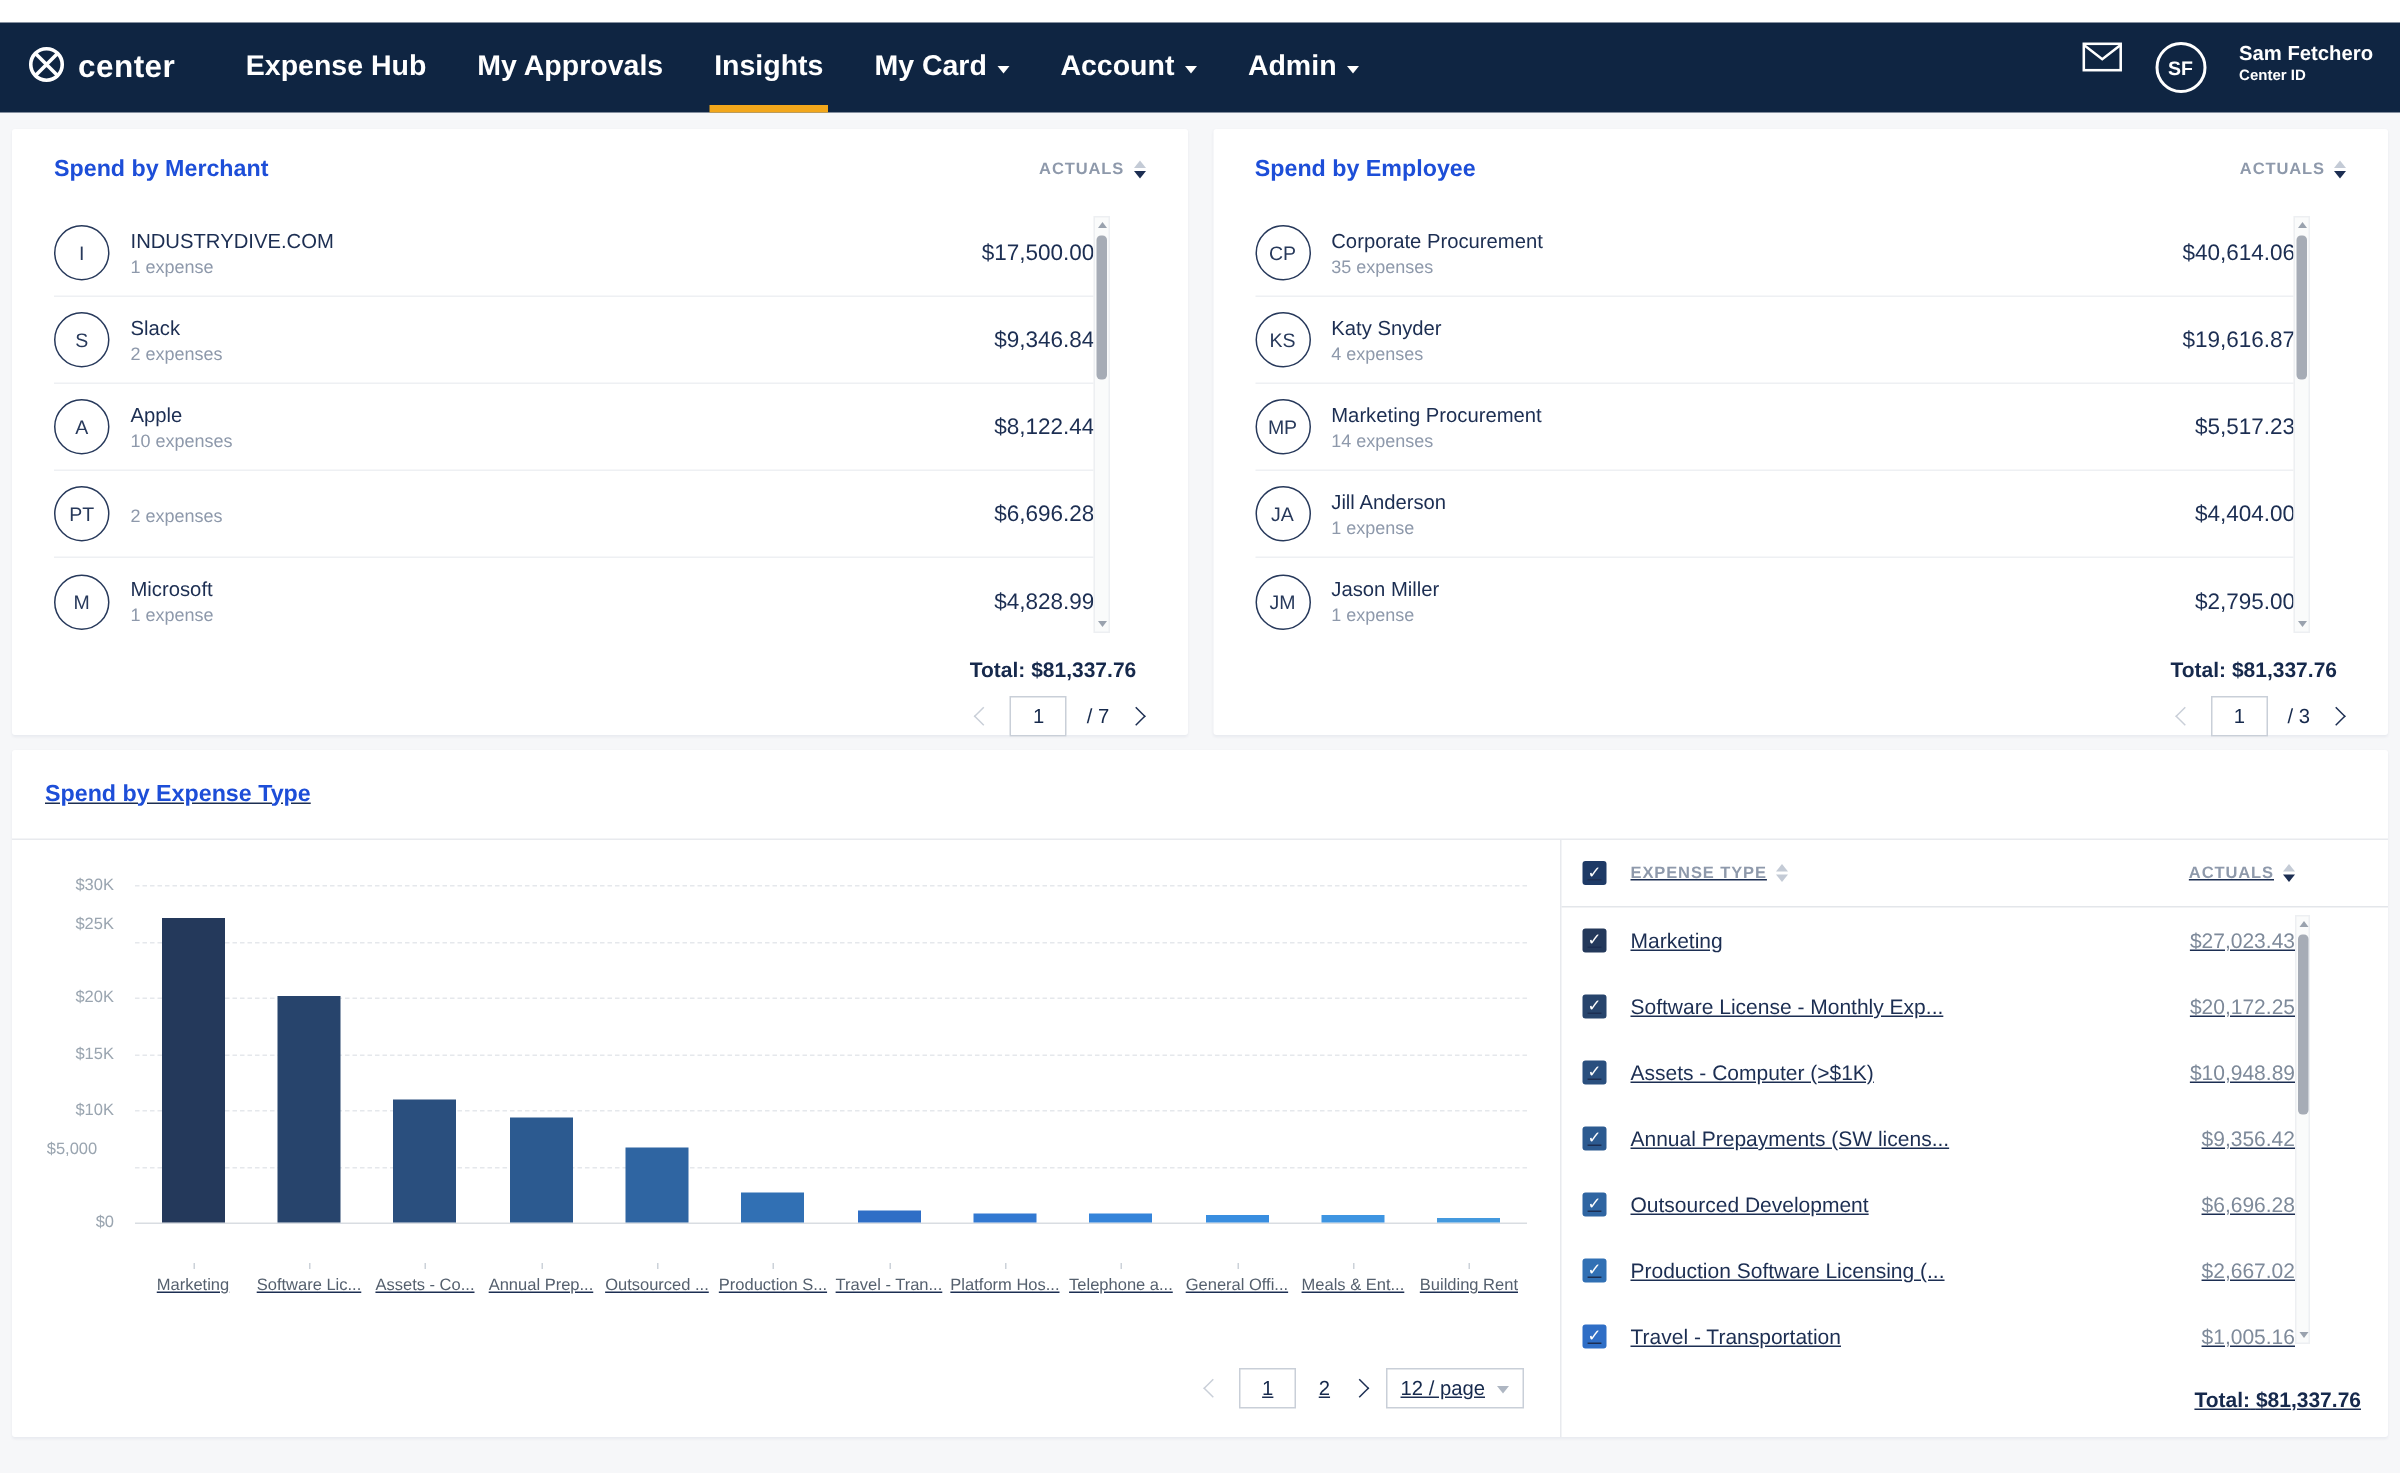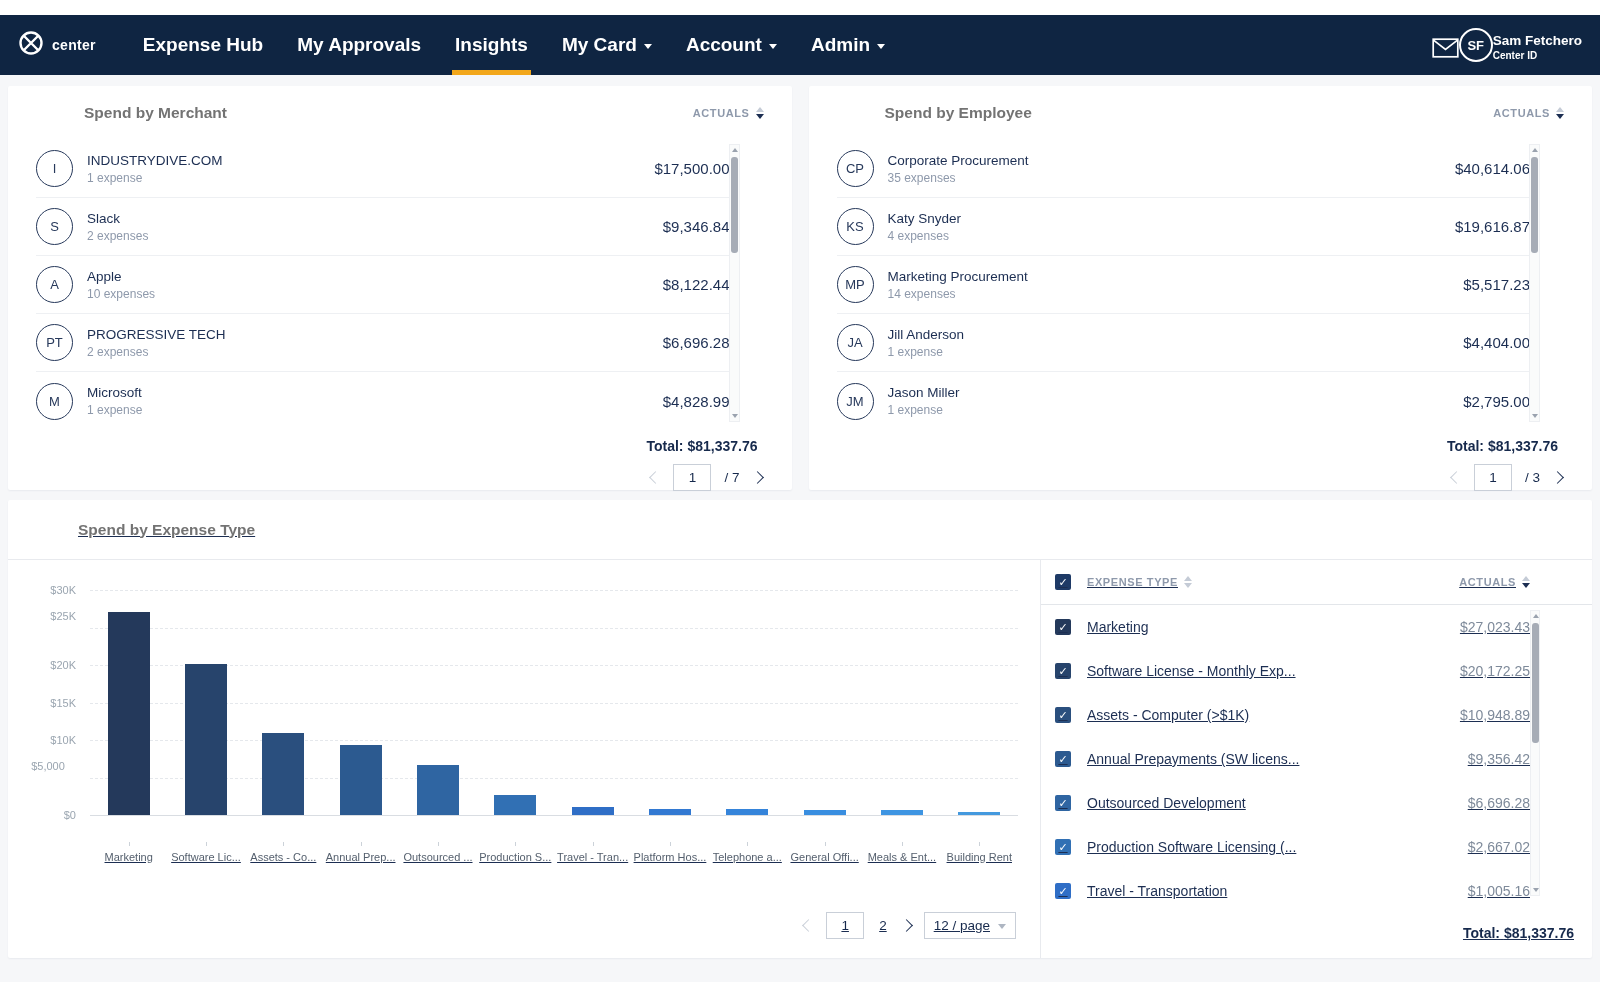--- a/index.html
+++ b/index.html
@@ -9,51 +9,51 @@
     background:#FFFFFF; color:#1C2E52;
   }
   .top-strip { height:15px; background:#FFFFFF; }
 
   
   .navbar {
     height:60px; background:#0F2542; display:flex; align-items:center;
     padding:0 18px; position:relative;
   }
   .logo { display:flex; align-items:center; gap:8px; margin-right:30px; }
-  .logo-text { color:#fff; font-size:14px; font-weight:bold; letter-spacing:0.3px; }
+  .logo-text { color:#fff; font-size:21px; font-weight:bold; letter-spacing:0.3px; }
   .nav-items { display:flex; align-items:center; height:60px; }
   .nav-item {
     position:relative; height:60px; display:flex; align-items:center;
     padding:0 17px; color:#FFFFFF; font-size:19px; font-weight:bold; cursor:pointer;
   }
   .nav-item.active::after {
     content:""; position:absolute; left:14px; right:14px; bottom:0; height:5px; background:#F2A71B;
   }
   .nav-chev {
     width:0; height:0; border-left:4px solid transparent; border-right:4px solid transparent;
     border-top:5px solid #FFFFFF; margin-left:7px; margin-top:2px;
   }
-  .nav-right { margin-left:auto; display:flex; align-items:flex-end; }
+  .nav-right { margin-left:auto; display:flex; align-items:flex-start; gap:22px; }
   .nav-avatar {
     width:34px; height:34px; border:2px solid #FFFFFF; border-radius:50%;
     display:flex; align-items:center; justify-content:center;
     color:#fff; font-size:13px; font-weight:bold;
   }
   .nav-user { color:#fff; line-height:1.25; }
   .nav-user .u-name { font-size:13.5px; font-weight:bold; }
   .nav-user .u-sub  { font-size:10px; font-weight:bold; }
 
   
   .page { background:#F6F7F9; padding:11px 8px 24px 8px; min-height:907px; }
   .card { background:#FFFFFF; border-radius:2px; box-shadow:0 1px 2px rgba(20,40,80,0.06); }
   .row-top { display:flex; gap:17px; margin-bottom:10px; }
   .list-card { flex:1; height:404px; position:relative; padding:0 28px; }
 
   .card-head { height:54px; display:flex; align-items:center; justify-content:space-between; }
-  .card-title { font-size:15.5px; font-weight:bold; color:#737373;margin-left:48px; }
+  .card-title { font-size:15.5px; font-weight:bold; color:#1d4ed8; }
   .sort-ctl { display:flex; align-items:center; gap:6px; }
   .sort-label { font-size:11px; font-weight:bold; letter-spacing:0.6px; color:#8E99AB; }
   .sorticon { display:inline-flex; flex-direction:column; gap:2px; }
   .tri-up { width:0;height:0;border-left:4px solid transparent;border-right:4px solid transparent;border-bottom:5px solid #C4CBD6; }
   .tri-down { width:0;height:0;border-left:4px solid transparent;border-right:4px solid transparent;border-top:5px solid #1C2E52; }
   .tri-down.inactive { border-top-color:#C4CBD6; }
 
   .list-wrap { position:relative; height:290px; padding-right:34px; }
   .list-item { height:58px; display:flex; align-items:center; gap:14px; border-bottom:1px solid #EEF0F3; cursor:pointer; }
   .list-item:last-child { border-bottom:none; }
@@ -212,21 +212,20 @@
               <div class="avatar">A</div>
               <div class="li-text">
                 <div class="li-name">Apple</div>
                 <div class="li-sub">10 expenses</div>
               </div>
               <div class="li-amt">$8,122.44</div>
             </div>
             <div class="list-item">
               <div class="avatar">PT</div>
               <div class="li-text">
-                <div class="li-name">PROGRESSIVE TECH</div>
                 <div class="li-sub">2 expenses</div>
               </div>
               <div class="li-amt">$6,696.28</div>
             </div>
             <div class="list-item">
               <div class="avatar">M</div>
               <div class="li-text">
                 <div class="li-name">Microsoft</div>
                 <div class="li-sub">1 expense</div>
               </div>

